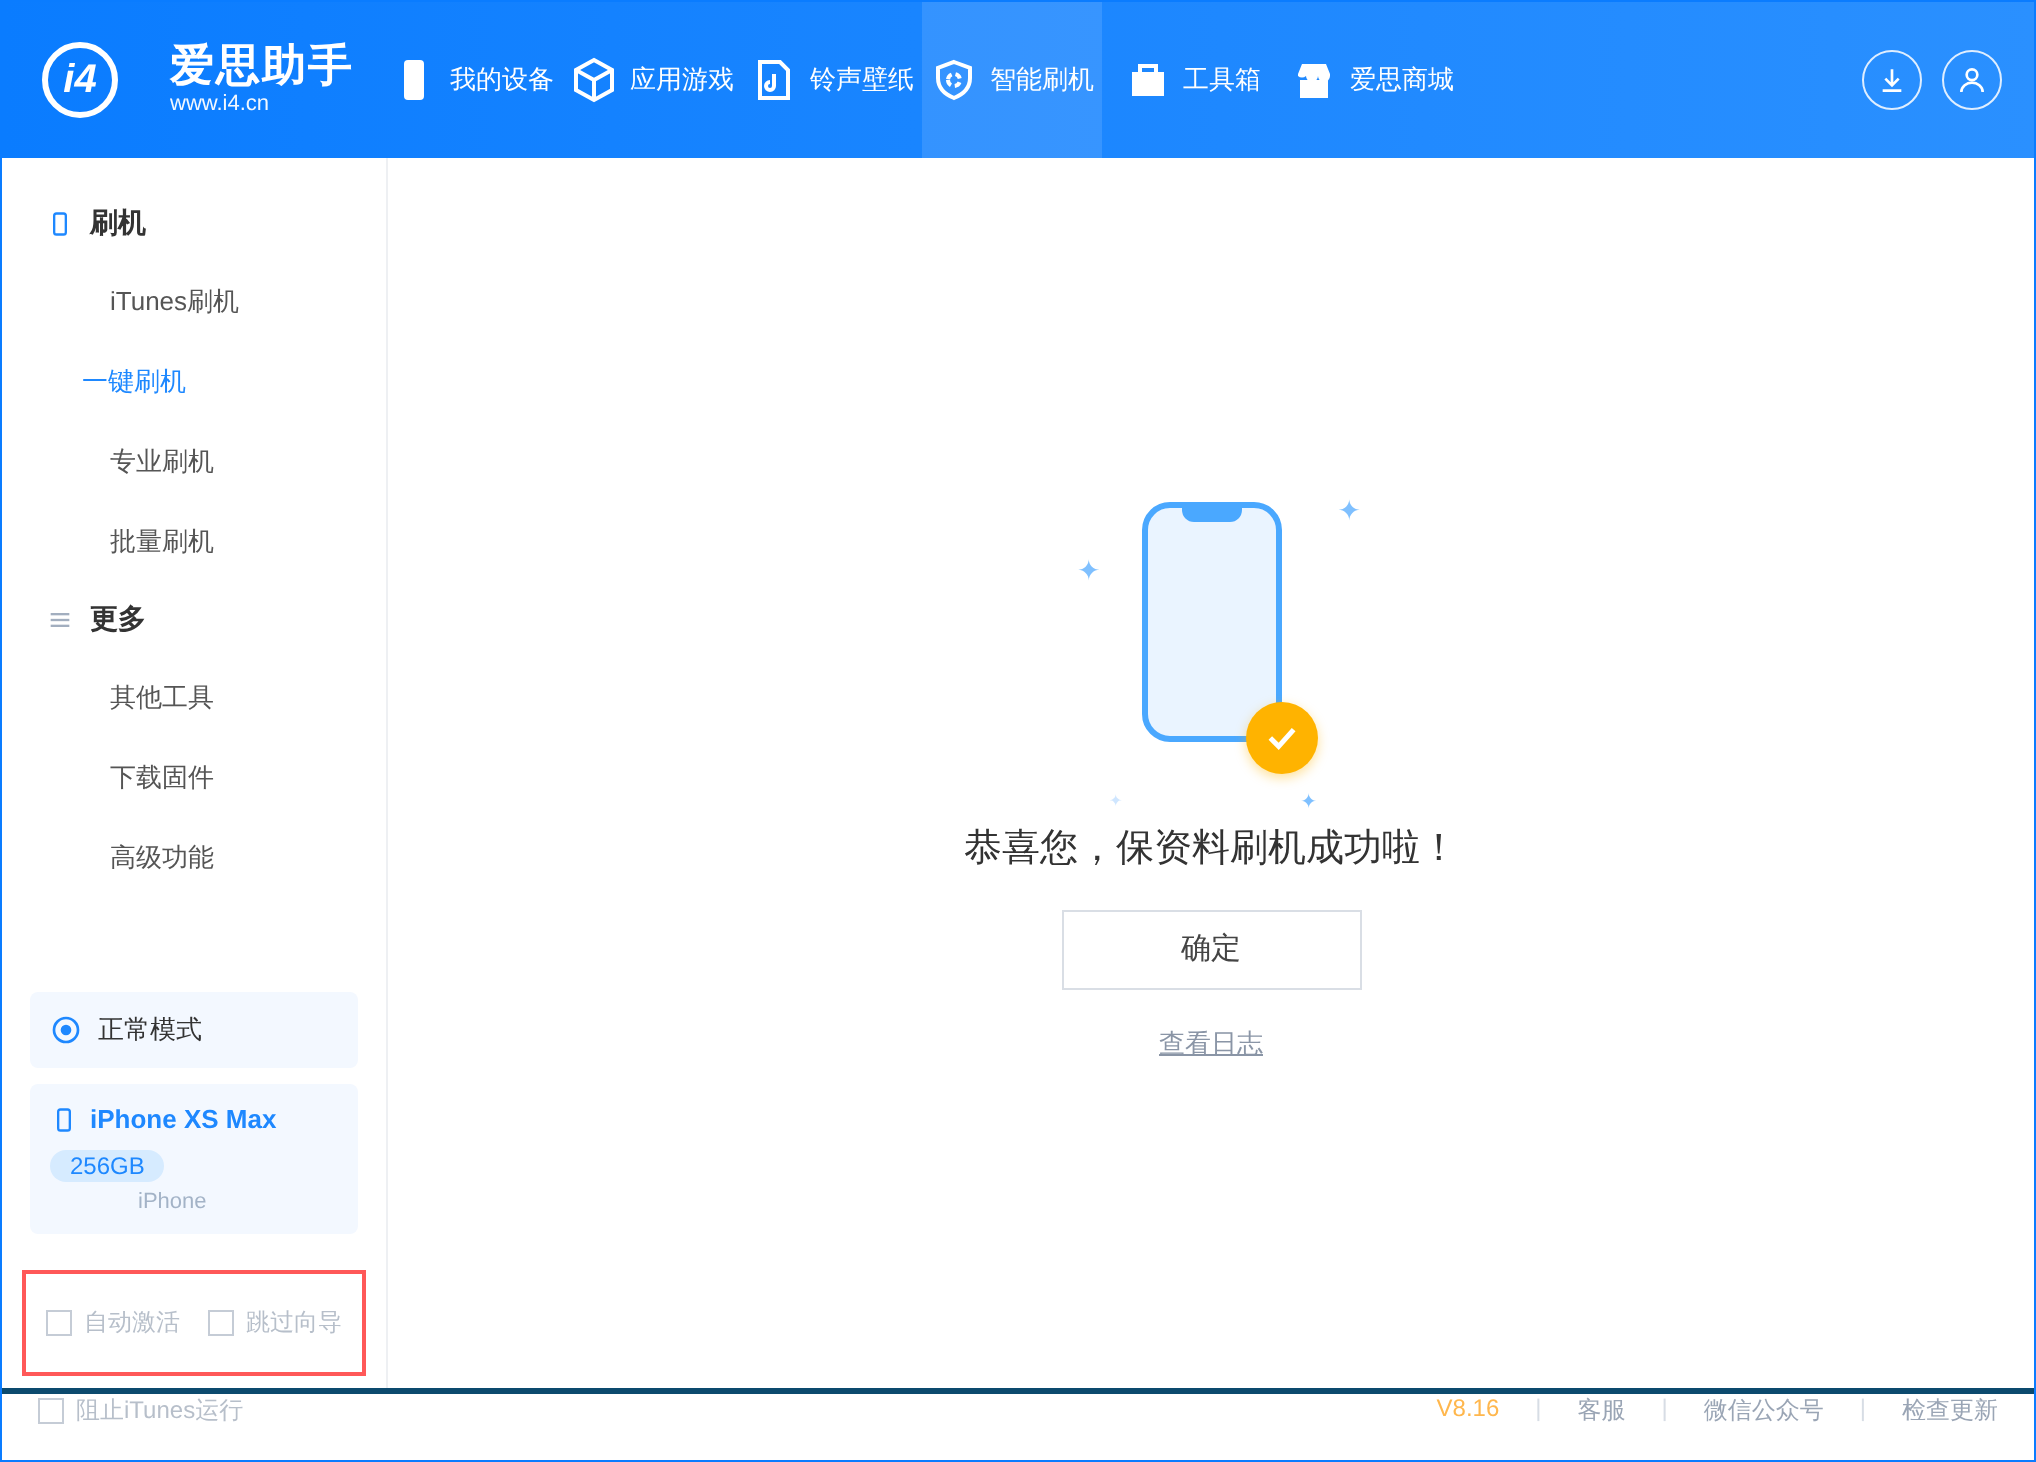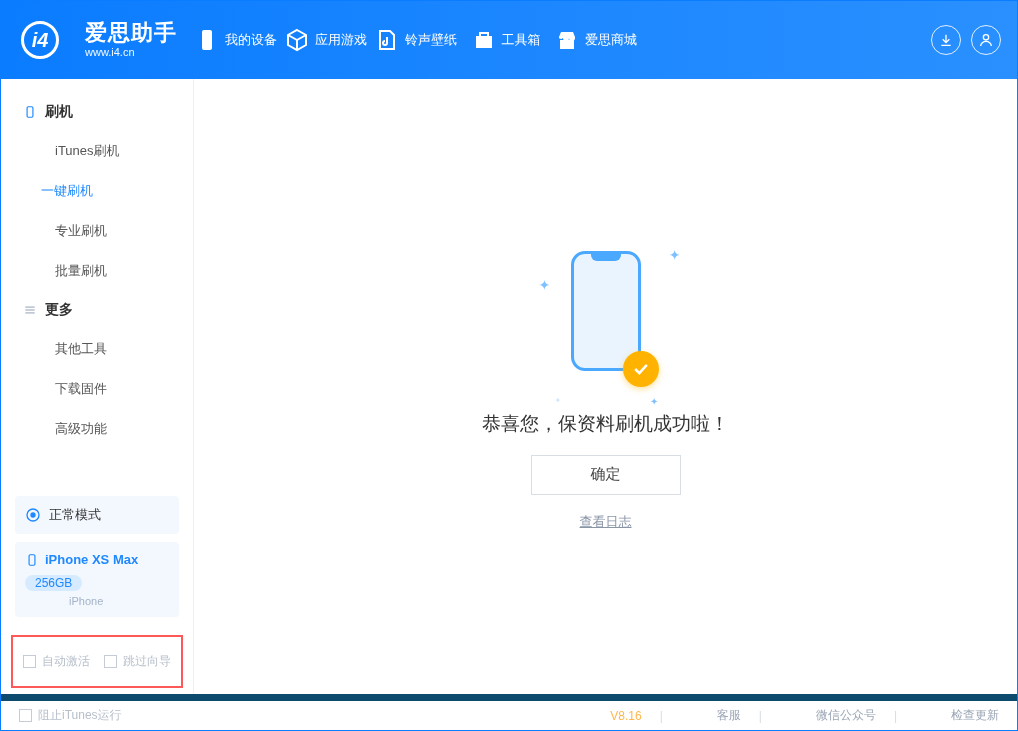--- a/index.html
+++ b/index.html
@@ -37,25 +37,25 @@
 .main { flex: 1; display: flex; flex-direction: column; align-items: center; justify-content: center; gap: 18px; }
 .phone-ill { width: 90px; height: 140px; position: relative; margin-bottom: 10px; }
 .phone-shape { width: 70px; height: 120px; border: 3px solid #4aa8ff; border-radius: 14px; background: #eaf4ff; position: absolute; left: 10px; top: 8px; }
 .phone-notch { width: 30px; height: 10px; background: #4aa8ff; border-radius: 0 0 6px 6px; position: absolute; left: 30px; top: 8px; }
 .check-badge { width: 36px; height: 36px; background: #ffb300; border-radius: 50%; position: absolute; right: -8px; bottom: -4px; display: flex; align-items: center; justify-content: center; box-shadow: 0 2px 6px rgba(255,179,0,.4); }
 .sparkle { position: absolute; color: #7fc0ff; font-size: 14px; }
 .s1 { left: -22px; top: 34px; } .s2 { right: -30px; top: 4px; } .s3 { right: -8px; bottom: -24px; font-size: 10px; } .s4 { left: -6px; bottom: -22px; color:#cfe6ff; font-size:8px; }
 .success-msg { font-size: 19px; color: #333; }
 .ok-btn { width: 150px; height: 40px; border: 1px solid #d9dee5; background: #fff; font-size: 15px; color: #444; cursor: pointer; }
 .log-link { font-size: 13px; color: #8a95a6; cursor: pointer; text-decoration: underline; }
-.footer { height: 36px; border-top: 7px solid #0c4a6e; display: flex; align-items: center; padding: 0 18px; font-size: 12px; color: #9aa5b5; gap: 18px; }
+.footer { height: 36px; border-top: 3px solid #0c4a6e; display: flex; align-items: flex-start; padding: 0 18px; font-size: 12px; color: #9aa5b5; gap: 18px; }
 .footer .spacer { flex: 1; }
 .footer .version { color: #ffb74d; }
 .footer .divider { color: #d7dde5; }
-.footer-link { cursor: pointer; margin-left: 36px; }
+.footer-link { cursor: pointer; }
 svg { display: block; }
 </style>
 </head>
 <body>
 
 <div class="window">
 
   <div class="win-ctrls">
     <span>
         <svg width="14" height="14" viewBox="0 0 24 24" fill="none" stroke="#fff" stroke-width="2">
@@ -114,20 +114,27 @@
             <path d="M12 12l9-5M12 12v10M12 12L3 7"></path>
           </svg>
         <span>应用游戏</span>
       </div>
       <div class="nav-item">
         <svg class="nav-icon" viewBox="0 0 24 24" fill="none" stroke="#fff" stroke-width="2">
             <path d="M5 3h10l4 4v14H5z"></path>
             <path d="M12 9v6a2 2 0 11-2-2"></path>
           </svg>
         <span>铃声壁纸</span>
+      </div>
+      <div class="nav-item active">
+        <svg class="nav-icon" viewBox="0 0 24 24" fill="none" stroke="#fff" stroke-width="2">
+            <path d="M12 3l8 3v5c0 5-3 8-8 10-5-2-8-5-8-10V6z"></path>
+            <path d="M9 12a3 3 0 106 0 3 3 0 00-6 0" stroke-dasharray="3 2"></path>
+          </svg>
+        <span>智能刷机</span>
       </div>
       <div class="nav-item">
         <svg class="nav-icon" viewBox="0 0 24 24" fill="#fff">
             <path d="M4 8h16v12H4z"></path>
             <path d="M8 8V5h8v3" fill="none" stroke="#fff" stroke-width="2"></path>
           </svg>
         <span>工具箱</span>
       </div>
       <div class="nav-item">
         <svg class="nav-icon" viewBox="0 0 24 24" fill="#fff">

